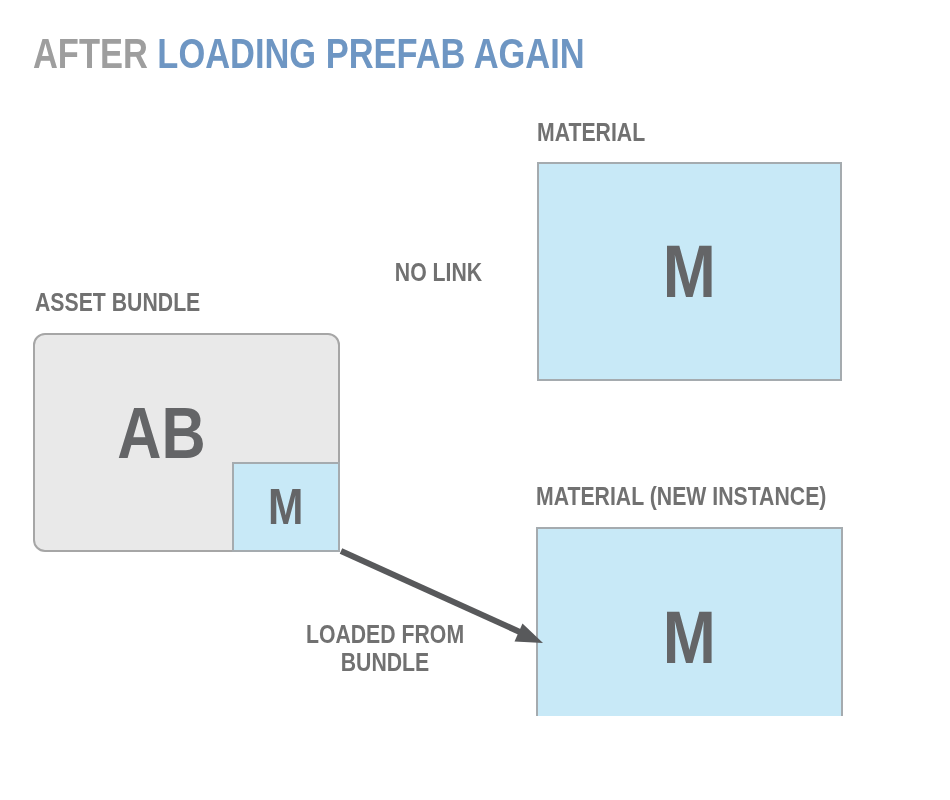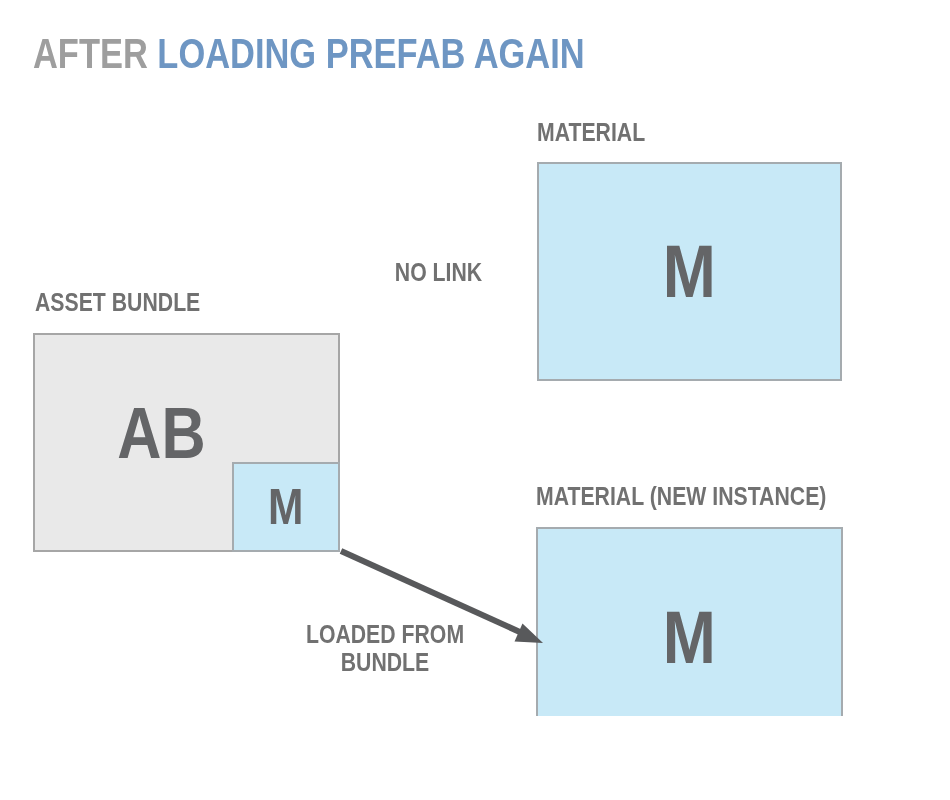--- a/index.html
+++ b/index.html
@@ -65,21 +65,21 @@
     line-height: 1;
   }
   .letter-75 { font-size: 75px; }
   .letter-72 { font-size: 72px; }
   .letter-50 { font-size: 50px; }
 
   #ab-letter { transform: scaleX(0.85) translate(-30px, -10px); }
 
   
   #material-top-box   { left: 537px; top: 162px; width: 305px; height: 219px; }
-  #asset-bundle-box   { left: 33px;  top: 333px; width: 307px; height: 219px; }
+  #asset-bundle-box   { left: 33px;  top: 333px; width: 307px; height: 219px; border-radius: 12px; }
   #bundled-material-box { left: 232px; top: 462px; width: 108px; height: 90px; }
   #material-new-box   { left: 536px; top: 527px; width: 307px; height: 220px; }
 
   #material-top-label { left: 537px; top: 118px; }
   #asset-bundle-label { left: 35px;  top: 288px; }
   #material-new-label { left: 536px; top: 482px; }
   #no-link-label      { left: 340px; top: 258px; width: 197px; text-align: center; transform-origin: center top; }
   #loaded-from-label  { left: 285px; top: 620px; width: 200px; line-height: 28px; }
 
   

